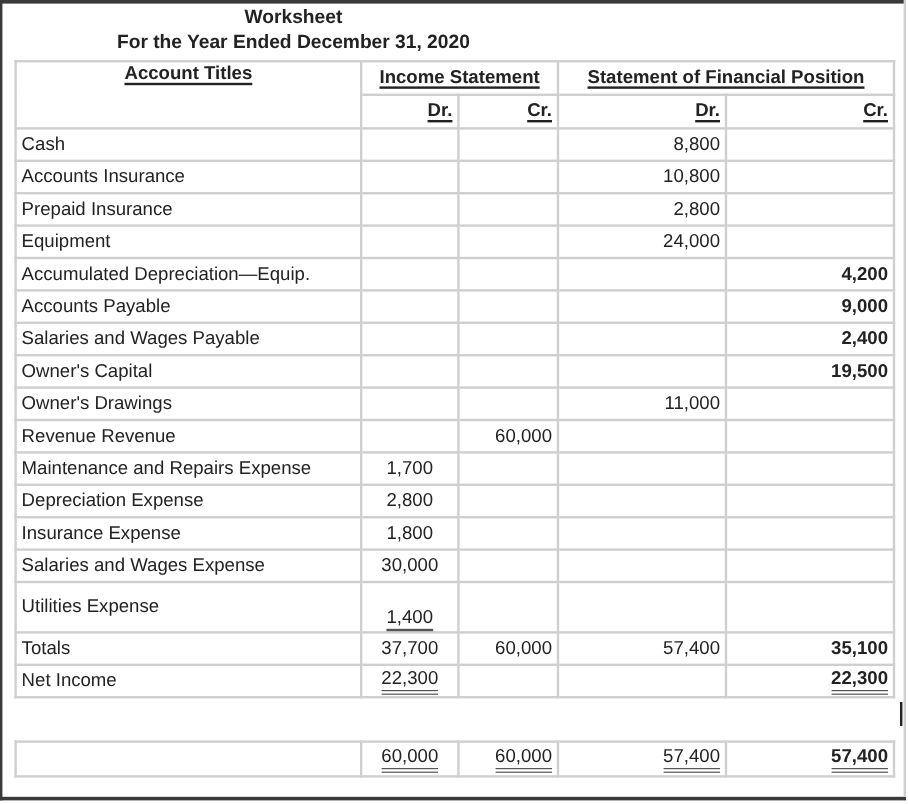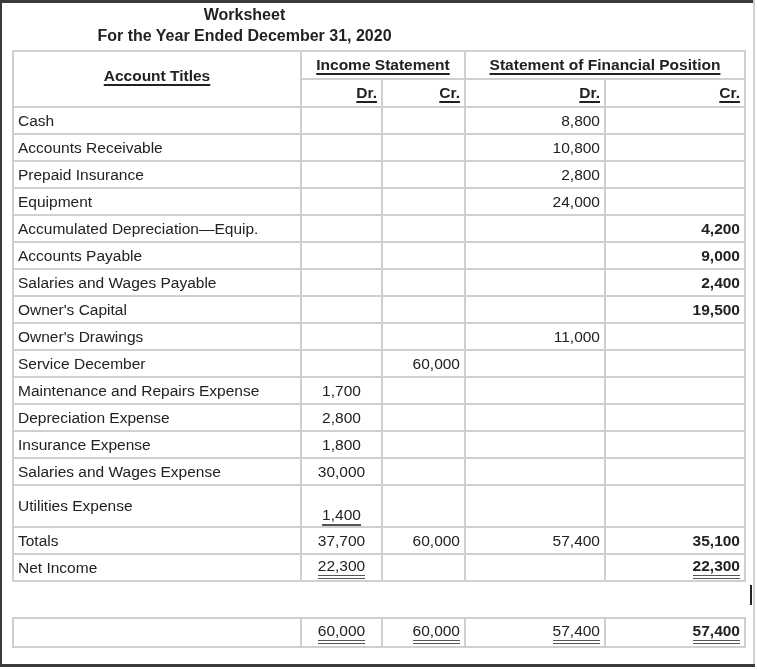--- a/index.html
+++ b/index.html
@@ -36,40 +36,40 @@
 
 <div class="frame"></div>
 <div class="right-edge"></div>
 
 <div class="title t1">Worksheet</div>
 <div class="title t2">For the Year Ended December 31, 2020</div>
 
 <table class="ws">
   <tbody>
     <tr class="hdr1">
-      <td class="label hdr" rowspan="2" style="vertical-align:top;padding-top:15px;"><span class="ul">Account Titles</span></td>
+      <td class="label hdr" rowspan="2" style="vertical-align:top;padding-top:1px;"><span class="ul">Account Titles</span></td>
       <td class="hdr" colspan="2"><span class="ul">Income Statement</span></td>
       <td class="hdr" colspan="2"><span class="ul">Statement of Financial Position</span></td>
     </tr>
     <tr class="hdr2">
       <td class="c1 hdr"><span class="ul">Dr.</span></td>
       <td class="c2 hdr"><span class="ul">Cr.</span></td>
       <td class="c3 hdr"><span class="ul">Dr.</span></td>
       <td class="c4 hdr"><span class="ul">Cr.</span></td>
     </tr>
 
     <tr>
         <td class="label">Cash</td>
         <td class="c1"></td>
         <td class="c2"></td>
         <td class="c3">8,800</td>
         <td class="c4"></td>
       </tr>
     <tr>
-        <td class="label">Accounts Receivable</td>
+        <td class="label">Accounts Insurance</td>
         <td class="c1"></td>
         <td class="c2"></td>
         <td class="c3">10,800</td>
         <td class="c4"></td>
       </tr>
     <tr>
         <td class="label">Prepaid Insurance</td>
         <td class="c1"></td>
         <td class="c2"></td>
         <td class="c3">2,800</td>
@@ -111,21 +111,21 @@
         <td class="c4">19,500</td>
       </tr>
     <tr>
         <td class="label">Owner's Drawings</td>
         <td class="c1"></td>
         <td class="c2"></td>
         <td class="c3">11,000</td>
         <td class="c4"></td>
       </tr>
     <tr>
-        <td class="label">Service December</td>
+        <td class="label">Revenue Revenue</td>
         <td class="c1"></td>
         <td class="c2">60,000</td>
         <td class="c3"></td>
         <td class="c4"></td>
       </tr>
     <tr>
         <td class="label">Maintenance and Repairs Expense</td>
         <td class="c1">1,700</td>
         <td class="c2"></td>
         <td class="c3"></td>

